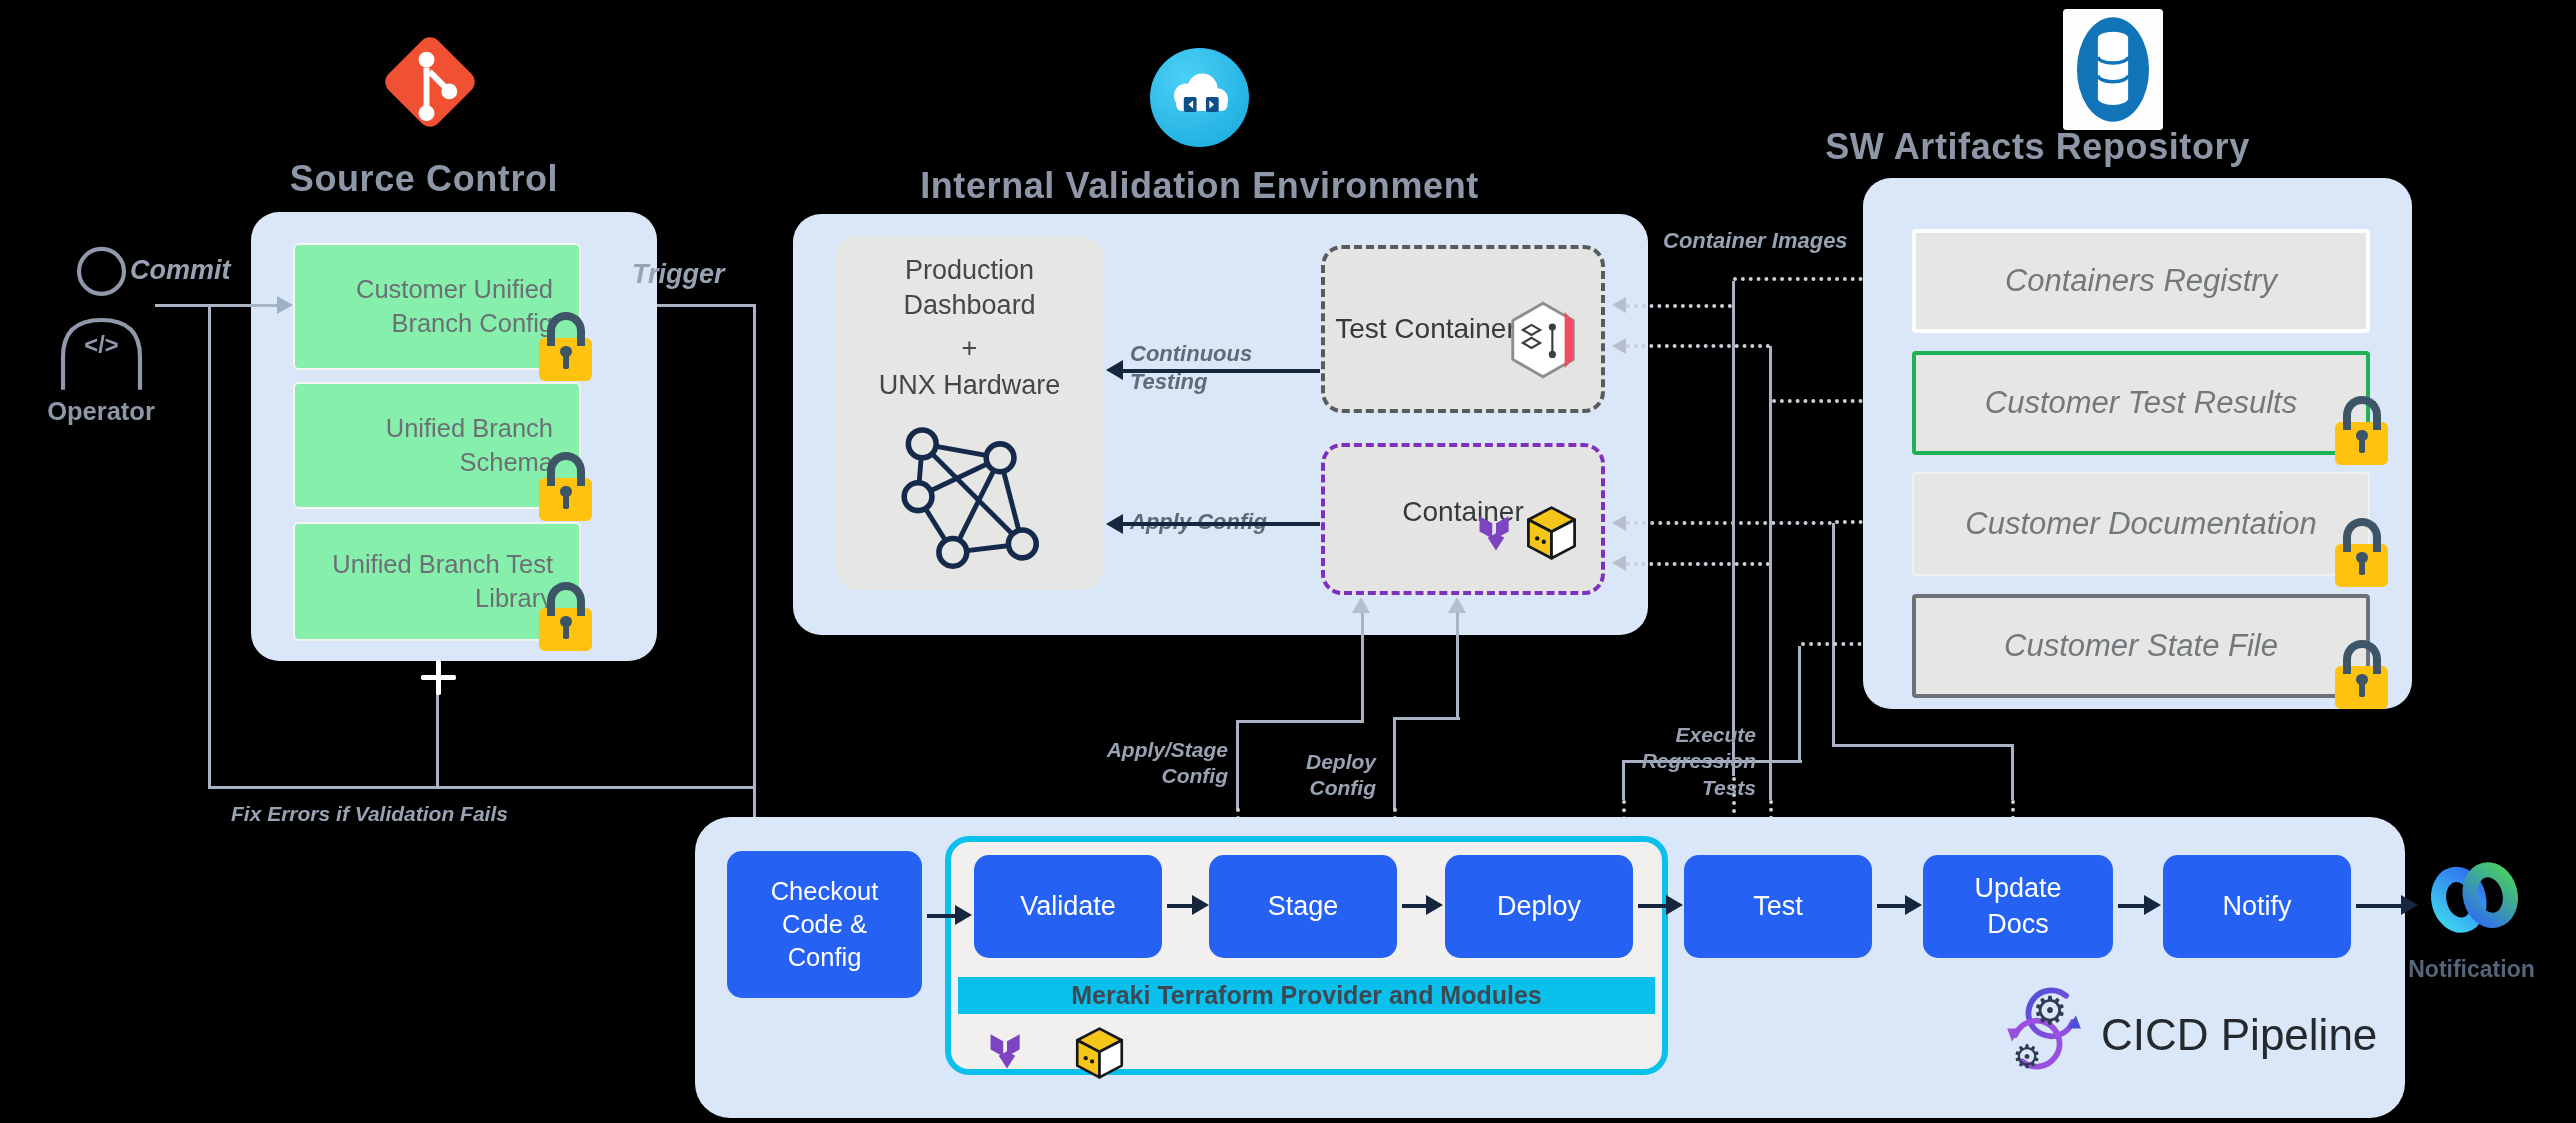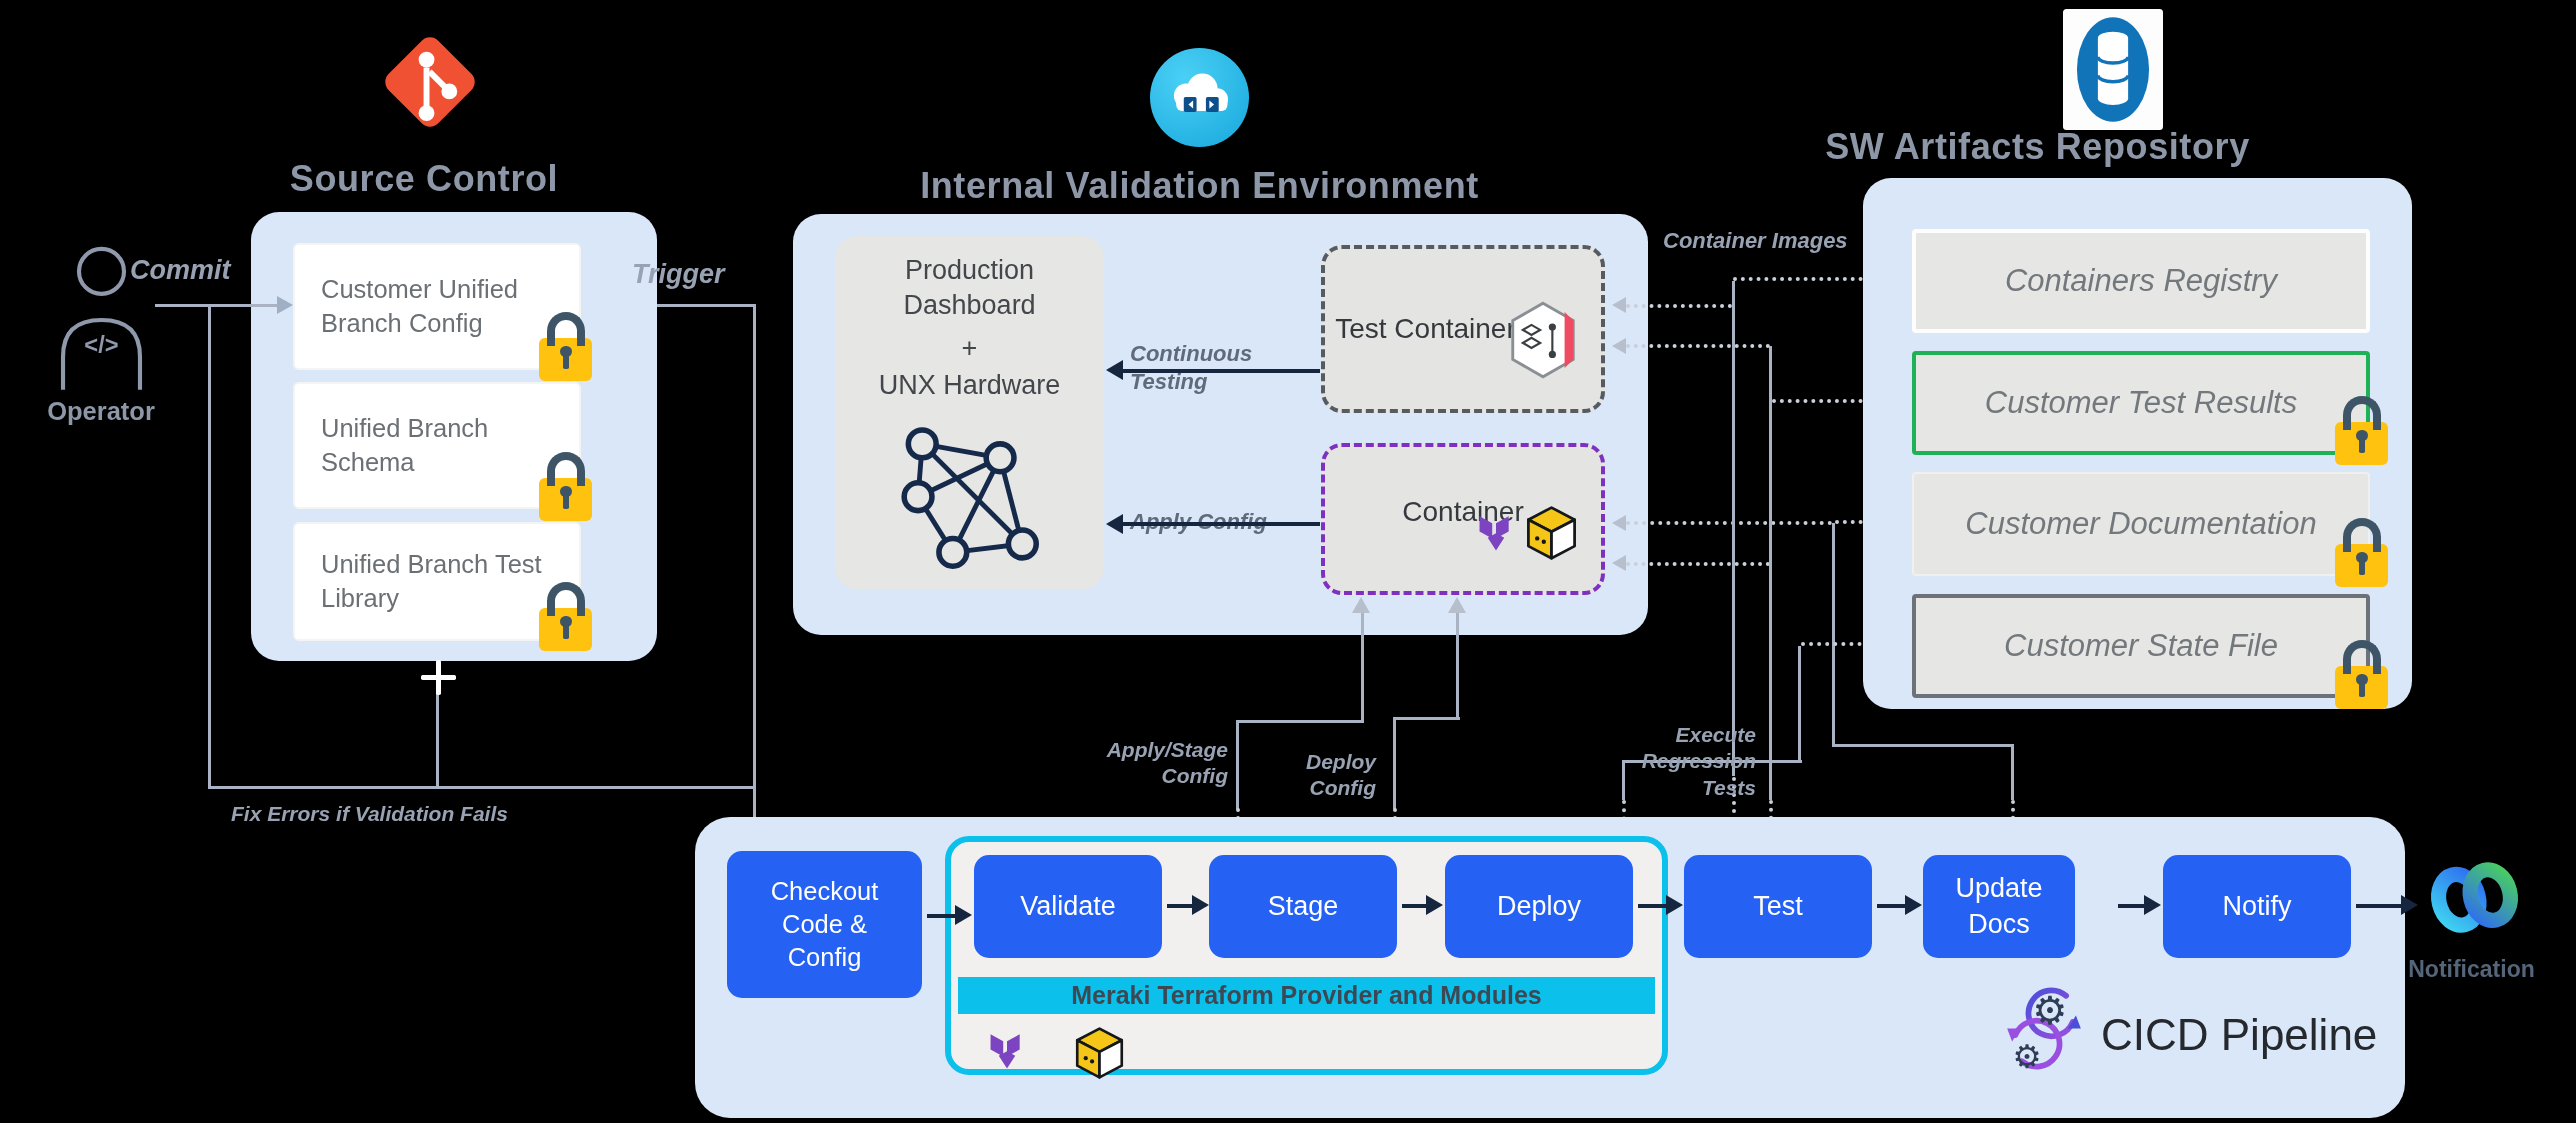--- a/index.html
+++ b/index.html
@@ -2,22 +2,22 @@
 <html style="font-size:9.3px"><head>
 <meta charset="utf-8">
 <style>
   html,body{margin:0;padding:0;background:#000;}
   #canvas{position:relative;width:2576px;height:1123px;background:#000;overflow:hidden;
           font-family:"Liberation Sans", sans-serif;}
   
   .abs{position:absolute;}
   .sec-title{position:absolute;font-weight:bold;font-size:36px;color:#8d97a8;text-align:center;letter-spacing:0.6px;}
   .panel{position:absolute;background:#d9e7f8;border-radius:28px;}
-  .gbox{position:absolute;background:#ffffff;border:2.3px solid #f4f4f2;border-radius:5.8px;
-        display:flex;align-items:center;justify-content:center;text-align:left;
+  .gbox{position:absolute;background:#86efac;border:2.3px solid #f4f4f2;border-radius:5.8px;
+        display:flex;align-items:center;justify-content:center;text-align:right;
         font-size:25.5px;color:#6b7075;line-height:1.3;padding:0 26px;box-sizing:border-box;}
   .ritem{position:absolute;background:#e6e6e4;border-radius:4px;display:flex;align-items:center;justify-content:center;
          font-size:31px;color:#73787d;text-align:center;box-sizing:border-box;font-style:italic;}
   .dashbox{position:absolute;background:#e4e4e2;border-radius:21px;display:flex;align-items:center;justify-content:center;
            text-align:center;font-size:28px;color:#35393d;line-height:1.3;box-sizing:border-box;}
   .btn{position:absolute;background:#2561f2;border-radius:15px;color:#ffffff;display:flex;align-items:center;
        justify-content:center;text-align:center;font-size:27px;line-height:1.3;box-sizing:border-box;}
   .flabel{position:absolute;font-style:italic;font-weight:bold;color:#98a2b3;font-size:22px;line-height:1.25;}
   .flabel.big{font-size:27px;}
   .flabel.dk{color:#5f6b7b;font-weight:600;margin-top:32px;}
@@ -289,21 +289,21 @@
       <polygon points="50,48 92,26 92,74 50,96" fill="#fff" stroke="#15181b" stroke-width="5" stroke-linejoin="round"></polygon>
       <circle cx="24" cy="60" r="4" fill="#15181b"></circle>
         <circle cx="36" cy="66" r="4" fill="#15181b"></circle>
     </svg>
   </div>
 
   <div class="btn" style="left:974px;top:855px;width:188px;height:103px;">Validate</div>
   <div class="btn" style="left:1209px;top:855px;width:188px;height:103px;">Stage</div>
   <div class="btn" style="left:1445px;top:855px;width:188px;height:103px;">Deploy</div>
   <div class="btn" style="left:1684px;top:855px;width:188px;height:103px;">Test</div>
-  <div class="btn" style="left:1923px;top:855px;width:152px;height:103px;padding:0 36px;">Update Docs</div>
+  <div class="btn" style="left:1923px;top:855px;width:190px;height:103px;padding:0 36px;">Update Docs</div>
   <div class="btn" style="left:2163px;top:855px;width:188px;height:103px;">Notify</div>
 
   <div class="bline" style="left:927px;top:914px;width:29px;"></div>
   <div class="arr r-blk" style="left:955px;top:905px;"></div>
   <div class="bline" style="left:1167px;top:904px;width:25.5px;"></div>
   <div class="arr r-blk" style="left:1192px;top:895px;"></div>
   <div class="bline" style="left:1402px;top:904px;width:25.5px;"></div>
   <div class="arr r-blk" style="left:1426px;top:895px;"></div>
   <div class="bline" style="left:1638px;top:904px;width:29px;"></div>
   <div class="arr r-blk" style="left:1666px;top:895px;"></div>

